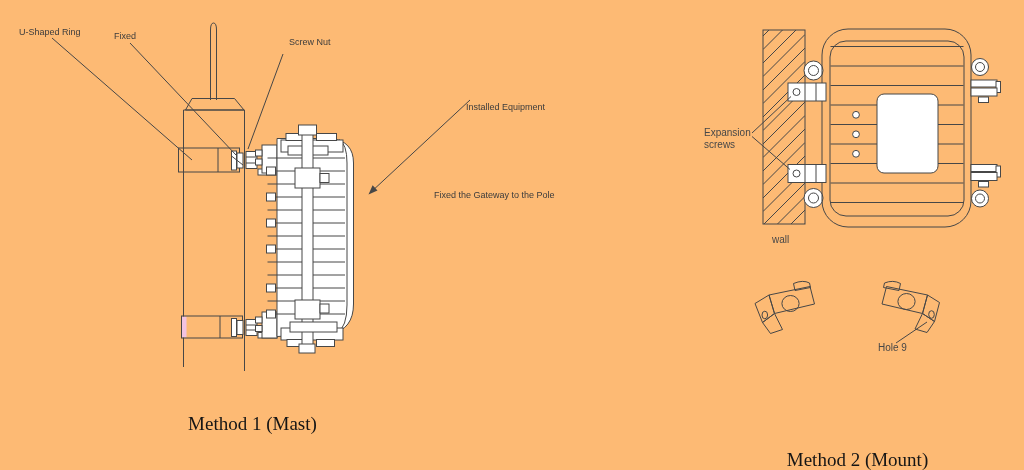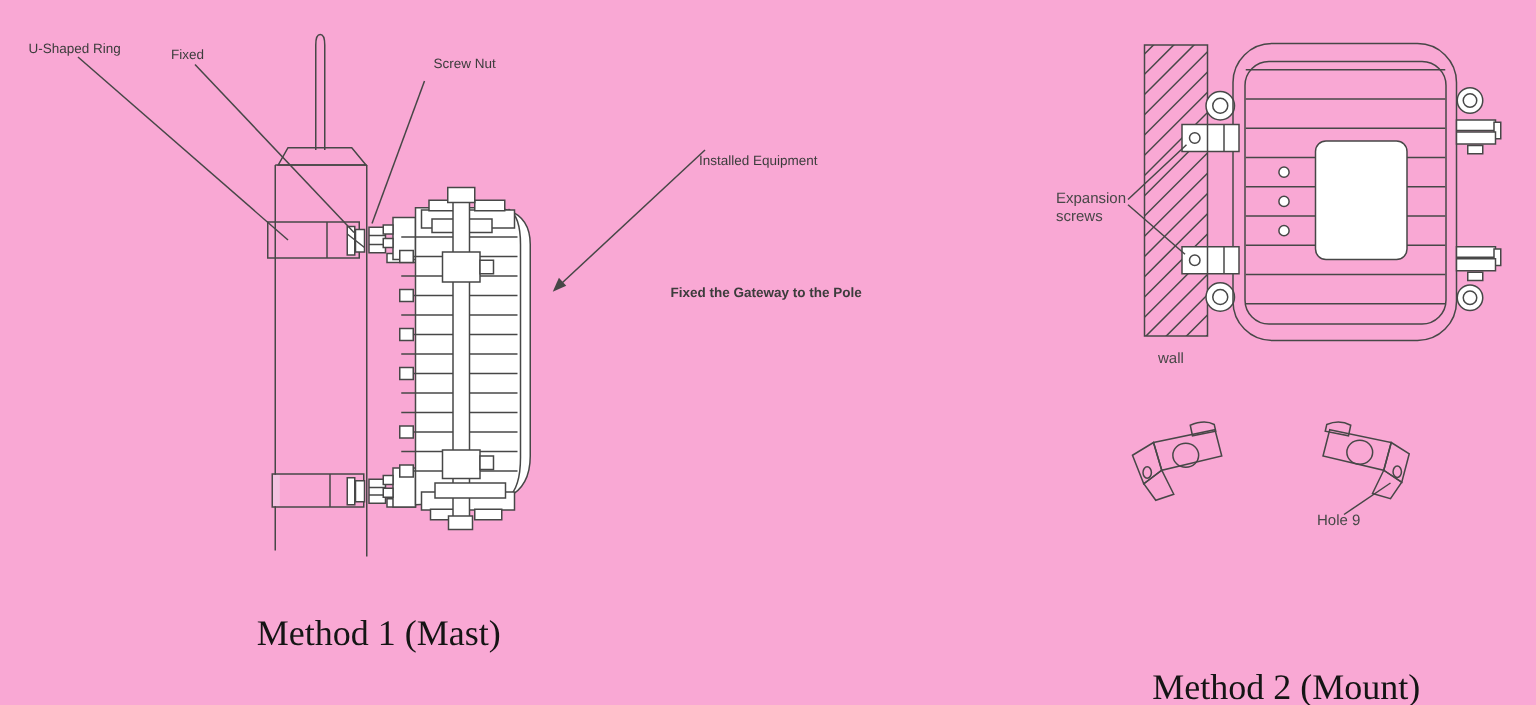--- a/index.html
+++ b/index.html
@@ -1,26 +1,26 @@
 <!DOCTYPE html>
 <html><head>
 <meta charset="utf-8">
 <style>
   html,body{margin:0;padding:0;background:#fff;}
-  .stage{position:relative;width:1024px;height:470px;background:#f9a8d4;overflow:hidden;
+  .stage{position:relative;width:1024px;height:470px;background:#fdba74;overflow:hidden;
          font-family:"Liberation Sans",sans-serif;}
   .stage svg{position:absolute;left:0;top:0;}
   .ln{stroke:#474747;fill:none;stroke-width:1;}
   .wf{stroke:#474747;fill:#ffffff;stroke-width:1;}
   .solid{fill:#474747;stroke:none;}
   .pink{fill:#f3c3e1;stroke:none;}
   .lbl{position:absolute;font-size:9px;line-height:10.5px;color:#3c3c3c;white-space:nowrap;}
   .lbl-r{font-size:10px;line-height:11.5px;color:#474747;}
   .lbl-wrap{white-space:normal;}
-  .cap{position:absolute;font-family:"Liberation Serif",serif;font-size:24px;line-height:27px;
+  .cap{position:absolute;font-family:"Liberation Serif",serif;font-size:19px;line-height:27px;
        color:#151515;text-align:center;white-space:nowrap;}
 </style>
 </head>
 <body>
 
 <div class="stage">
 
 <svg width="1024" height="470" viewBox="0 0 1024 470">
 
   <g>
@@ -231,21 +231,21 @@
       <line class="ln" x1="752" y1="136.5" x2="790" y2="169.5"></line>
       <line class="ln" x1="896" y1="343" x2="927" y2="322"></line>
     </g>
   </g>
 </svg>
 
 <div class="lbl" style="left:19px;top:27px;">U-Shaped Ring</div>
 <div class="lbl" style="left:114px;top:31px;">Fixed</div>
 <div class="lbl" style="left:289px;top:37px;">Screw Nut</div>
 <div class="lbl" style="left:466px;top:86px;margin-top:16px;">Installed Equipment</div>
-<div class="lbl" style="left:447px;top:190px;font-weight:bold;">Fixed the Gateway to the Pole</div>
+<div class="lbl" style="left:434px;top:190px;">Fixed the Gateway to the Pole</div>
 
 <div class="lbl lbl-r lbl-wrap" style="left:704px;top:127px;width:60px;">Expansion screws</div>
 <div class="lbl lbl-r" style="left:772px;top:234px;text-align:right;">wall</div>
 <div class="lbl lbl-r" style="left:878px;top:342px;">Hole 9</div>
 
 <div class="cap" style="left:150px;top:410px;width:205px;">Method 1 (Mast)</div>
 <div class="cap" style="left:754px;top:410px;width:207px;margin-top:36px;">Method 2 (Mount)</div>
 
 </div>
 

